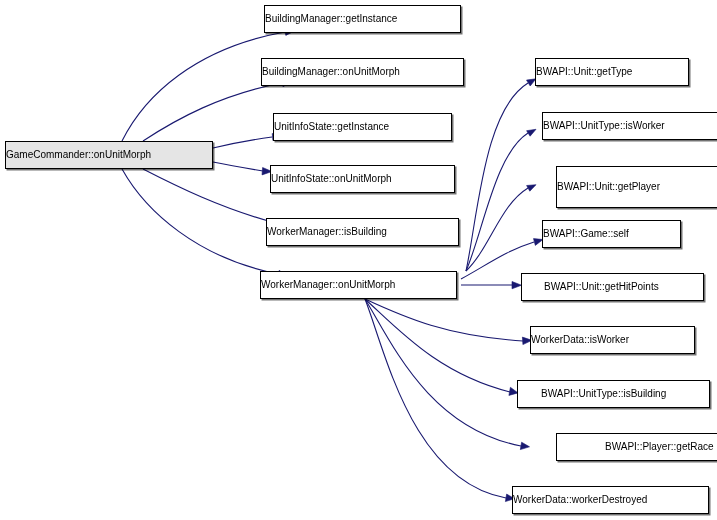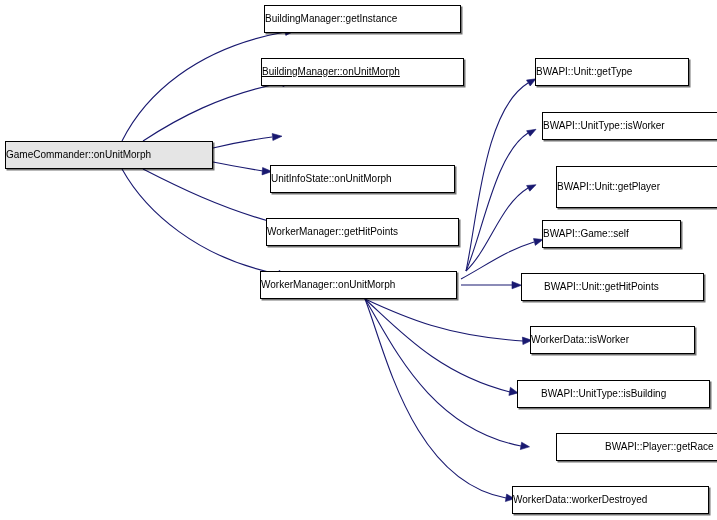--- a/index.html
+++ b/index.html
@@ -113,31 +113,34 @@
   </svg>
 
   <div class="node-box current" style="left:5px; top:141px; width:208px; height:28px;">
     <span class="node-label">GameCommander::onUnitMorph</span>
   </div>
 
   <div class="node-box" style="left:264px; top:5px; width:197px; height:28px;">
     <span class="node-label">BuildingManager::getInstance</span>
   </div>
 
-  <div class="node-box" style="left:261px; top:58px; width:203px; height:28px;text-decoration:underline;">
+  <div class="node-box" style="left:261px; top:58px; width:203px; height:28px;">
     <span class="node-label">BuildingManager::onUnitMorph</span>
   </div>
 
+  <div class="node-box" style="left:273px; top:113px; width:179px; height:28px;">
+    <span class="node-label">UnitInfoState::getInstance</span>
+  </div>
 
   <div class="node-box" style="left:270px; top:165px; width:185px; height:28px;">
     <span class="node-label">UnitInfoState::onUnitMorph</span>
   </div>
 
   <div class="node-box" style="left:266px; top:218px; width:193px; height:28px;">
-    <span class="node-label">WorkerManager::getHitPoints</span>
+    <span class="node-label">WorkerManager::isBuilding</span>
   </div>
 
   <div class="node-box" style="left:260px; top:271px; width:197px; height:28px;">
     <span class="node-label">WorkerManager::onUnitMorph</span>
   </div>
 
   <div class="node-box" style="left:535px; top:58px; width:154px; height:28px;">
     <span class="node-label">BWAPI::Unit::getType</span>
   </div>
 

